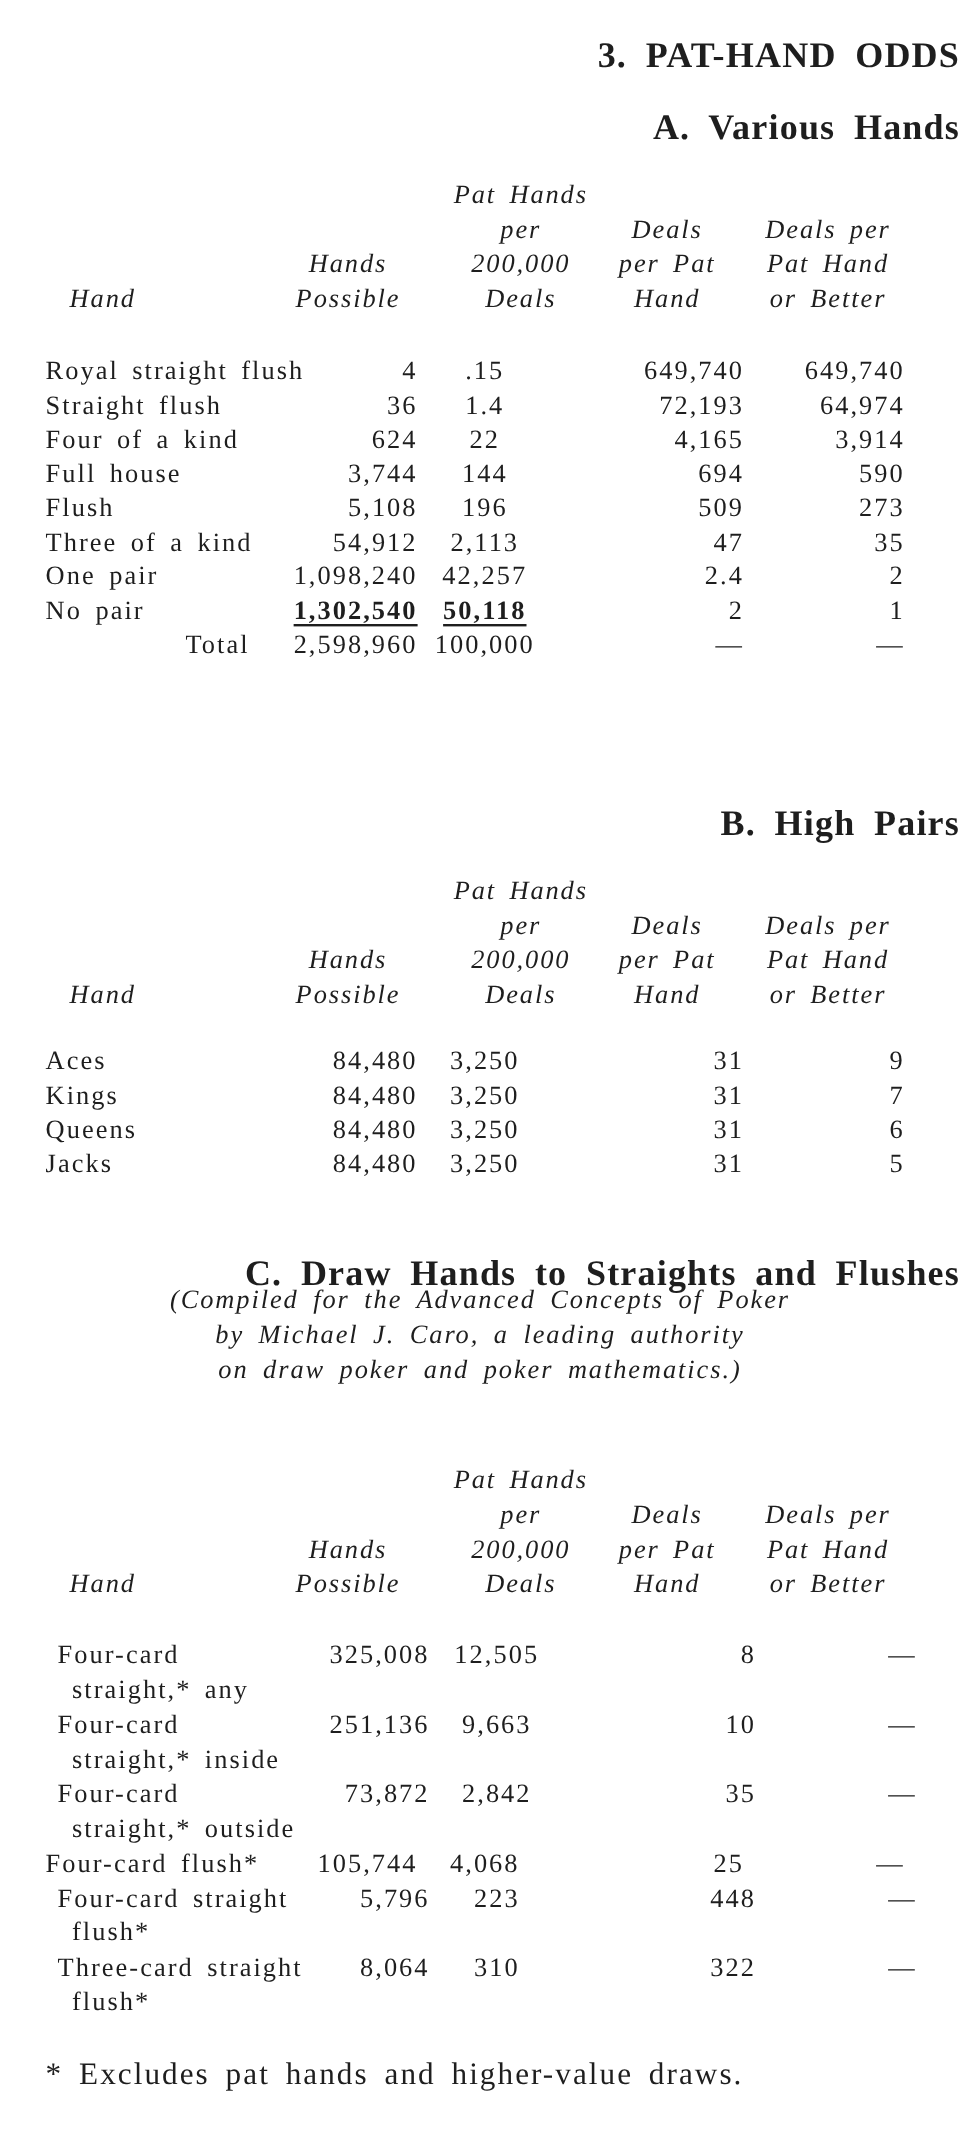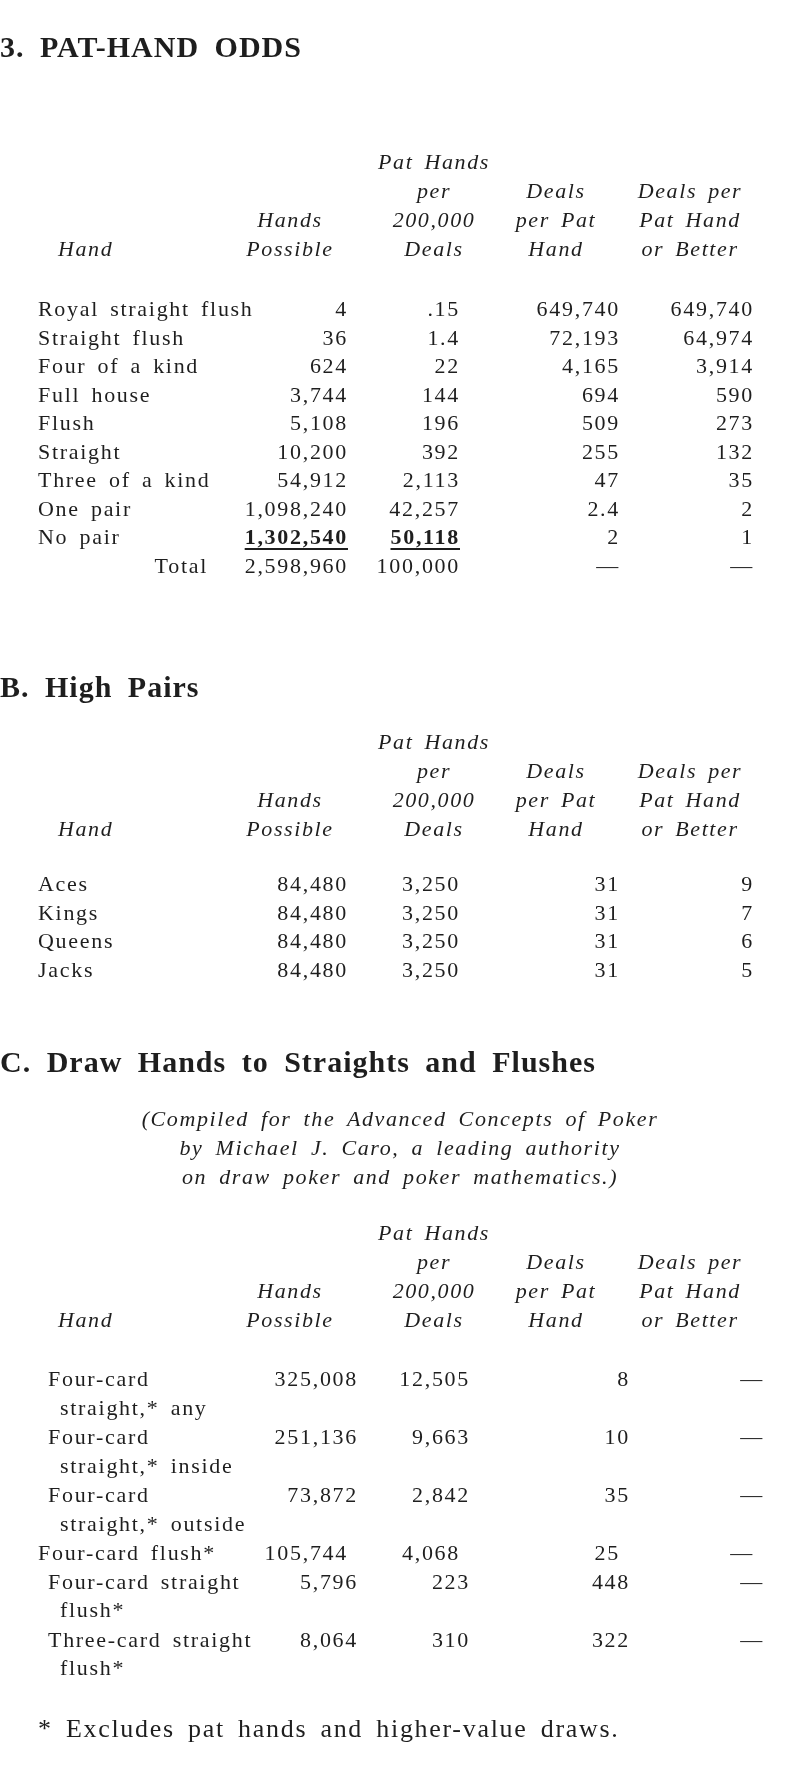--- a/index.html
+++ b/index.html
@@ -10,21 +10,21 @@
     background: #ffffff;
     color: #1e1e1e;
     font-family: "Liberation Serif", "DejaVu Serif", serif;
     overflow: hidden;
   }
   
   .sec-title {
     position: absolute;
     left: 0;
     width: 800px;
-    text-align: left;
+    text-align: right;
     font-weight: bold;
     font-size: 30px;
     line-height: 30px;
     letter-spacing: 1px;
     word-spacing: 7px;
     white-space: nowrap;
   }
   
   .col-hdr {
     position: absolute;
@@ -55,21 +55,21 @@
     display: flex;
     align-items: flex-start;
     padding-left: 38px;
     height: 28.5px;
     line-height: 28.5px;
   }
   .row.two-line { height: 58px; padding-left: 48px; }
   .row > span { flex: 0 0 auto; white-space: nowrap; }
   .hand { width: 178px; text-align: left; }
   .c2 { width: 132px; text-align: right; }
-  .c3 { width: 112px; text-align: right; }
+  .c3 { width: 112px; text-align: center; }
   .c4 { width: 160px; text-align: right; }
   .c5 { width: 134px; text-align: right; }
   .total-label { text-align: right; padding-right: 8px; box-sizing: border-box; }
   .u { text-decoration: underline; text-underline-offset: 4px; text-decoration-thickness: 1.5px; font-weight: bold; }
   .hand .l1, .hand .l2 { display: block; line-height: 28.5px; white-space: nowrap; }
   .hand .l2 { padding-left: 12px; }
   
   .note {
     position: absolute;
     left: 0;
@@ -93,20 +93,21 @@
     white-space: nowrap;
   }
 </style>
 </head>
 <body>
 
 <div class="page">
 
   <div class="sec-title" style="top:32px;">3. PAT-HAND ODDS</div>
 
+  <div class="sec-title" style="top:92px;">A. Various Hands</div>
 
   <div class="col-hdr" style="top:150px;">
     <span class="hc" style="left:434px; top:0;">Pat Hands</span>
     <span class="hc" style="left:434px; top:29px;">per</span>
     <span class="hc" style="left:556px; top:29px;">Deals</span>
     <span class="hc" style="left:690px; top:29px;">Deals per</span>
     <span class="hc" style="left:290px; top:58px;">Hands</span>
     <span class="hc" style="left:434px; top:58px;">200,000</span>
     <span class="hc" style="left:556px; top:58px;">per Pat</span>
     <span class="hc" style="left:690px; top:58px;">Pat Hand</span>
@@ -147,27 +148,20 @@
       <span class="c5">590</span>
     </div>
     <div class="row">
       <span class="hand">Flush</span>
       <span class="c2">5,108</span>
       <span class="c3">196</span>
       <span class="c4">509</span>
       <span class="c5">273</span>
     </div>
     <div class="row">
-      <span class="hand">Straight</span>
-      <span class="c2">10,200</span>
-      <span class="c3">392</span>
-      <span class="c4">255</span>
-      <span class="c5">132</span>
-    </div>
-    <div class="row">
       <span class="hand">Three of a kind</span>
       <span class="c2">54,912</span>
       <span class="c3">2,113</span>
       <span class="c4">47</span>
       <span class="c5">35</span>
     </div>
     <div class="row">
       <span class="hand">One pair</span>
       <span class="c2">1,098,240</span>
       <span class="c3">42,257</span>
@@ -234,21 +228,21 @@
       <span class="hand">Jacks</span>
       <span class="c2">84,480</span>
       <span class="c3">3,250</span>
       <span class="c4">31</span>
       <span class="c5">5</span>
     </div>
   </div>
 
   <div class="sec-title" style="top:1047px;">C. Draw Hands to Straights and Flushes</div>
 
-  <div class="note" style="top:1104px;text-align:center;">
+  <div class="note" style="top:1068px;text-align:center;">
     <div>(Compiled for the Advanced Concepts of Poker</div>
     <div>by Michael J. Caro, a leading authority</div>
     <div>on draw poker and poker mathematics.)</div>
   </div>
 
   <div class="col-hdr" style="top:1221px;">
     <span class="hc" style="left:434px; top:0;">Pat Hands</span>
     <span class="hc" style="left:434px; top:29px;">per</span>
     <span class="hc" style="left:556px; top:29px;">Deals</span>
     <span class="hc" style="left:690px; top:29px;">Deals per</span>

